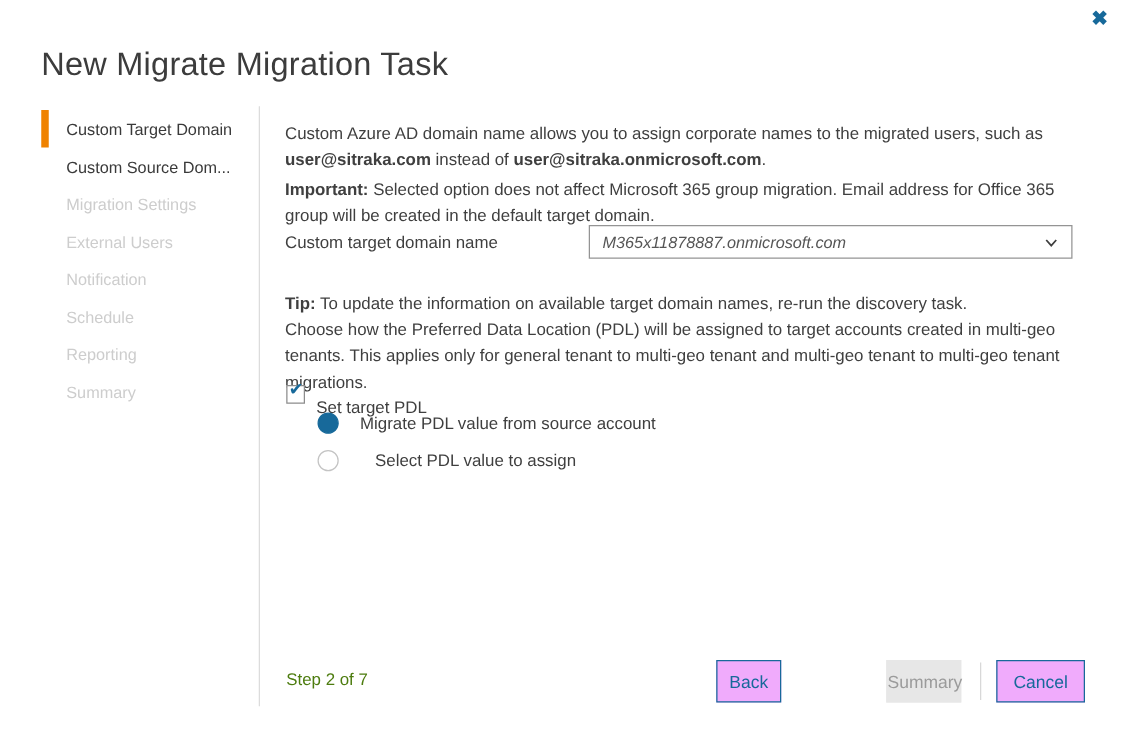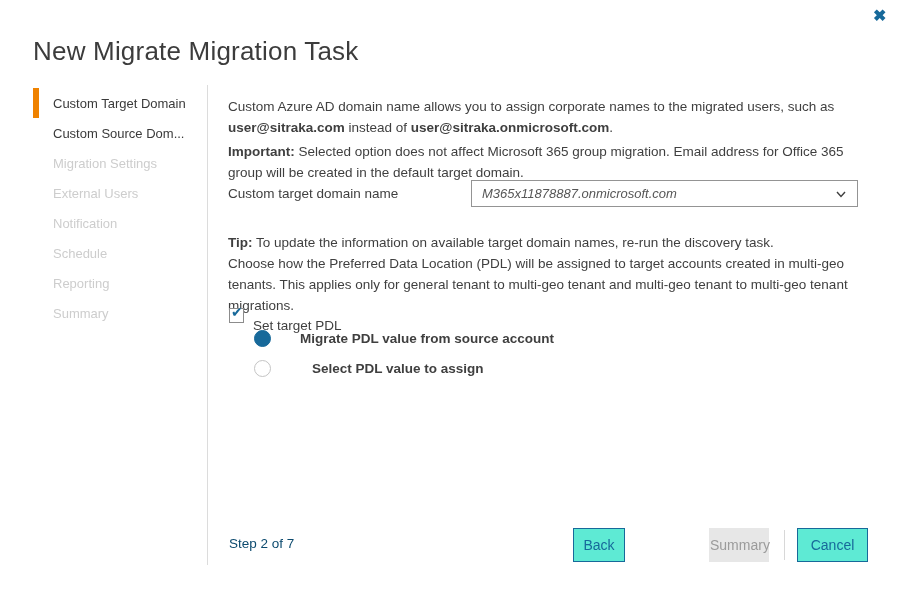--- a/index.html
+++ b/index.html
@@ -43,26 +43,26 @@
   .checkbox .mark { position:absolute; left:1px; top:-5px; color:#17699a; font-size:14px;
     font-weight:700; font-family:"DejaVu Sans", sans-serif; }
   .check-label { margin-left:9px; font-size:13.5px; color:#3f3f3f;margin-top:20px; }
 
   .radio-row { left:254px; display:flex; align-items:center; cursor:pointer; }
   .radio-row.r1 { top:330px; }
   .radio-row.r2 { top:360px;gap:12px; }
   .radio { width:17px; height:17px; border-radius:50%; flex:none; }
   .radio.on { background:#17699a; border:1px solid #17699a; }
   .radio.off { background:#fff; border:1px solid #c4c4c4; }
-  .radio-label { margin-left:29px; font-size:13.5px; color:#3f3f3f;font-weight:bold; }
+  .radio-label { margin-left:17px; font-size:13.5px; color:#3f3f3f; }
 
   
-  .step-indicator { left:229px; top:536px; font-size:13.5px; color:#0c4a6e; }
+  .step-indicator { left:229px; top:536px; font-size:13.5px; color:#4d7c0f; }
   .btn { position:absolute; top:528px; height:34px; font-size:14px; border:1px solid #17699a;
-    background:#5eead4; color:#17699a; cursor:pointer; text-align:center; line-height:32px;
+    background:#f0abfc; color:#17699a; cursor:pointer; text-align:center; line-height:32px;
     font-family:"Liberation Sans", sans-serif; }
   .btn-back   { left:573px; width:52px; }
   .btn-next   { left:634px; width:66px; background:#17699a; color:#fff; }
   .btn-finish { left:709px; width:60px; background:#e7e7e7; border-color:#e7e7e7;
     color:#9b9b9b; cursor:default; }
   .footer-sep { left:784px; top:530px; width:1px; height:30px; background:#d8d8d8; }
   .btn-cancel { left:797px; width:71px; }
 </style>
 </head>
 <body>

